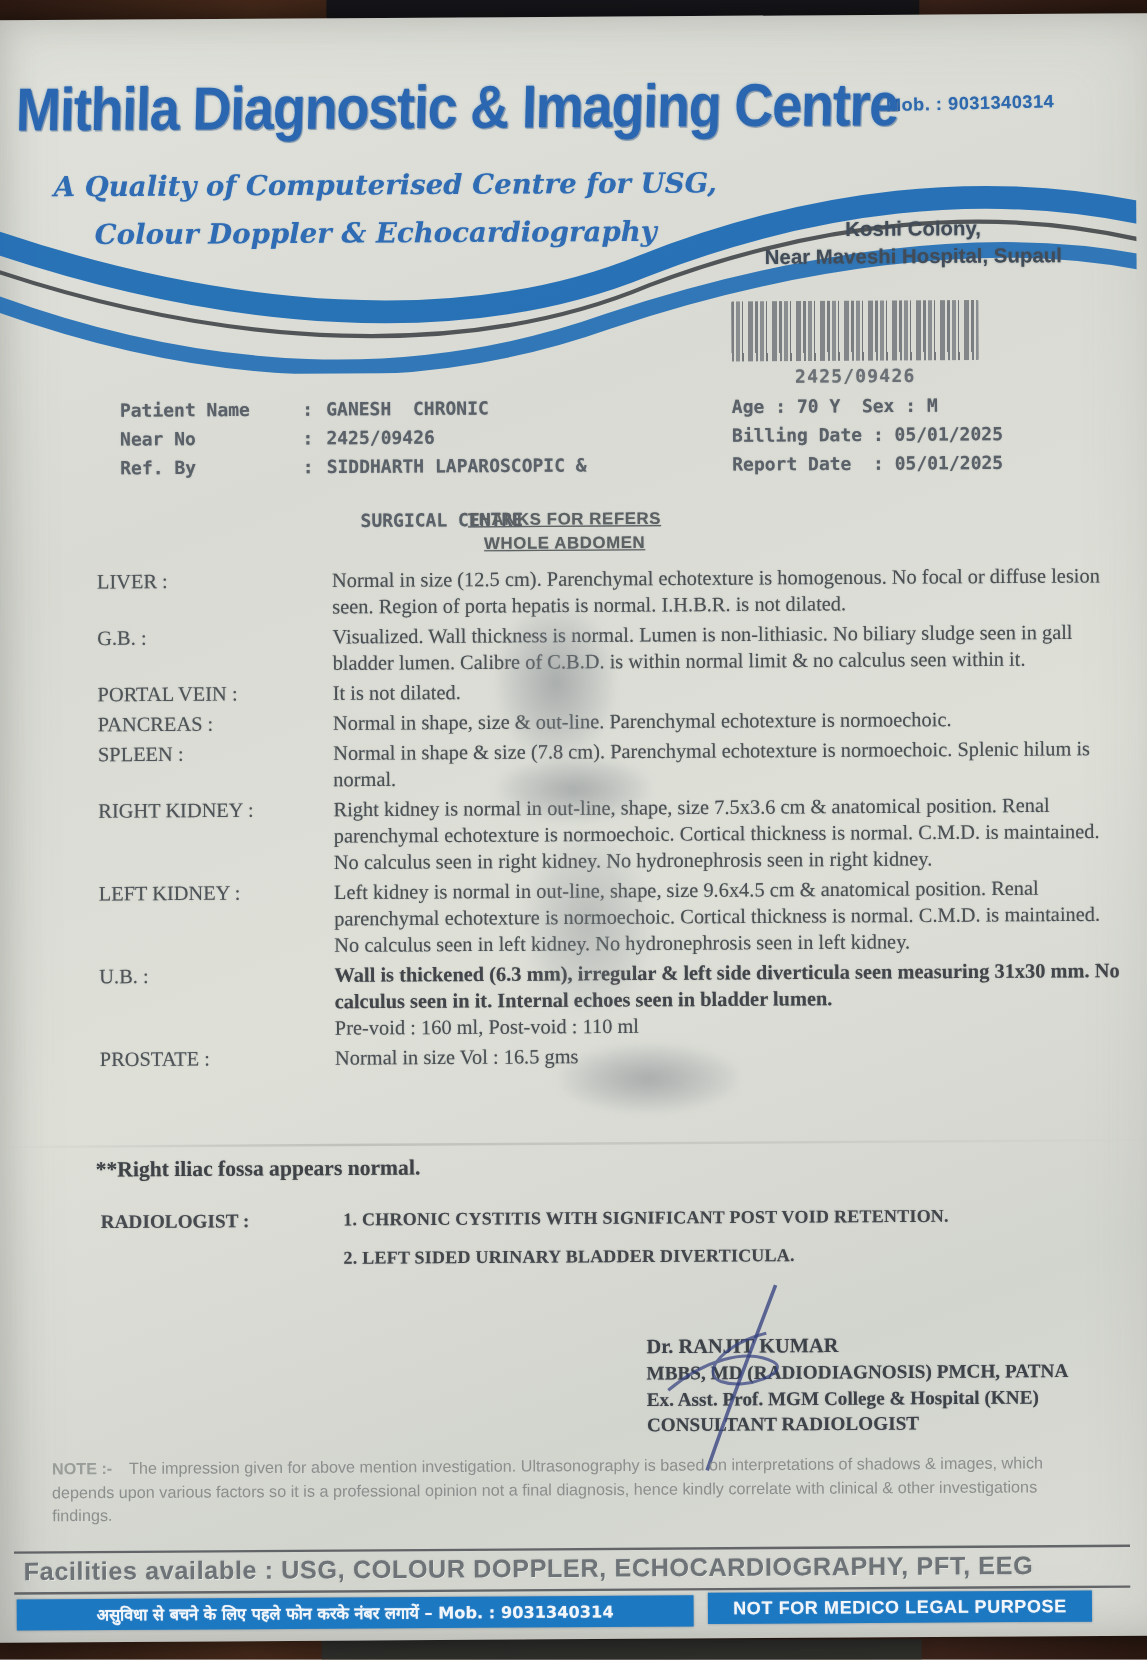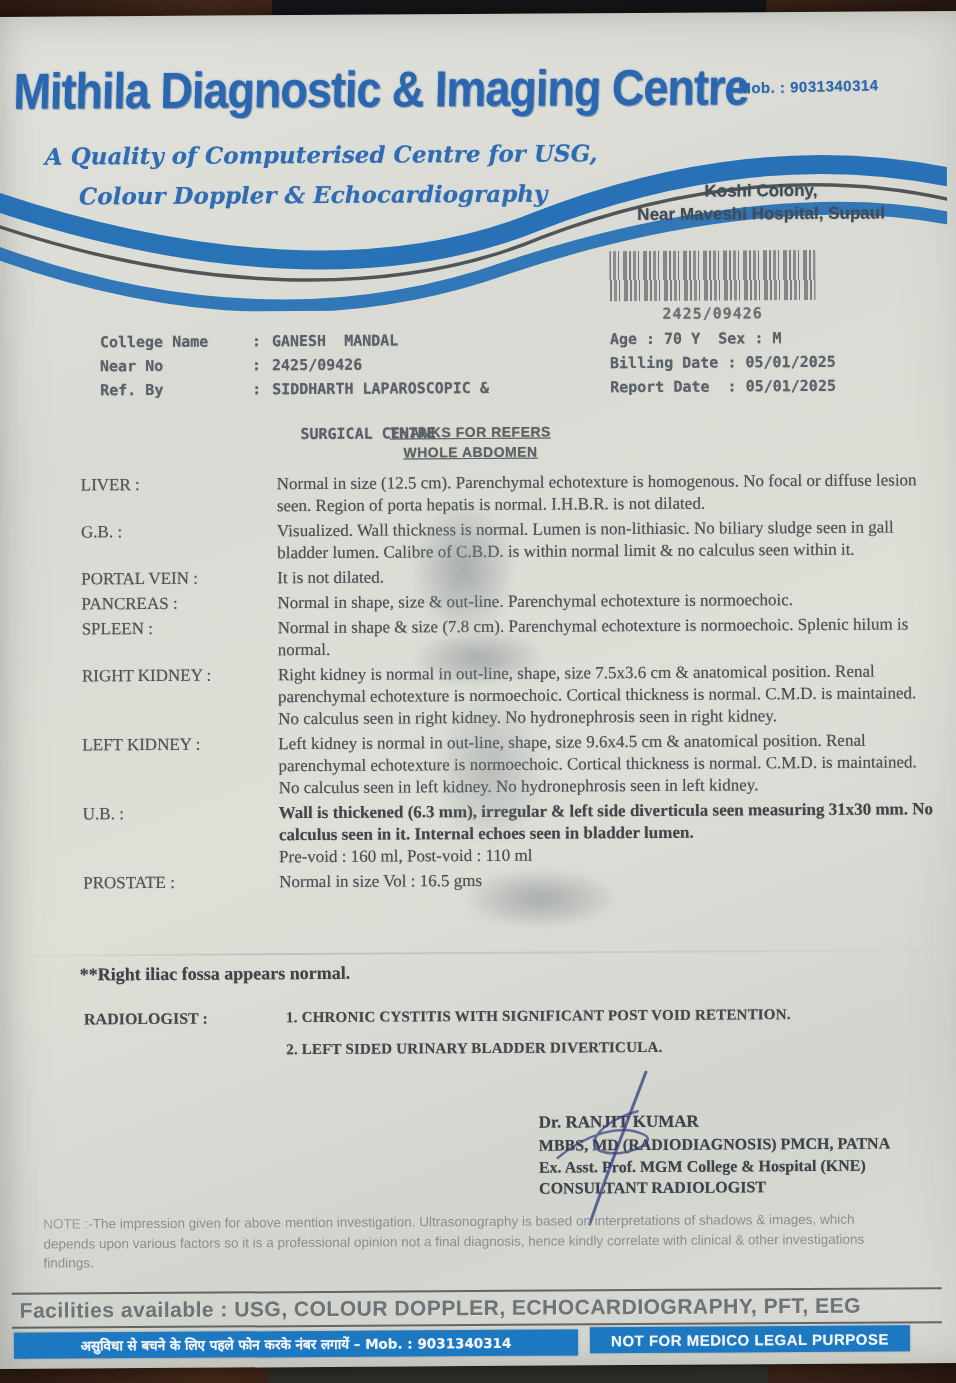--- a/index.html
+++ b/index.html
@@ -59,21 +59,21 @@
   .iliac{font:700 18px "Liberation Serif",serif;color:#3f4347;text-shadow:0 0 1px rgba(63,67,71,.5);}
   .imp-label{font:700 16px "Liberation Serif",serif;color:#474b50;}
   .imp-line{font:700 15px "Liberation Serif",serif;color:#43474c;letter-spacing:.2px;}
 
   
   .doctor{font:700 16px/1.35 "Liberation Serif",serif;color:#3e434a;text-shadow:0 0 1px rgba(62,67,74,.5);}
   .doctor .dr-name{font-size:17px;}
 
   
   .note{font:400 13.5px/1.45 "Liberation Sans",sans-serif;color:#8b8f8d;width:840px;}
-  .note .note-label{color:#9a9e9a;}
+  .note .note-label{margin-right:14px;color:#9a9e9a;font-weight:bold;}
 
   
   .rule{left:14px;width:930px;border-top:2px solid #46494d;opacity:.8;}
   .facilities{font:700 21px "Liberation Sans",sans-serif;color:#6d7377;letter-spacing:.5px;text-shadow:.5px .5px 0 #eceee8,0 0 1px rgba(109,115,119,.6);white-space:nowrap;}
   .bluebar{background:#1d78c2;color:#f2f6fa;display:flex;align-items:center;justify-content:center;font:700 13.5px "DejaVu Sans",sans-serif;white-space:nowrap;box-shadow:0 0 2px rgba(0,40,80,.4);text-shadow:0 0 1px rgba(255,255,255,.5);}
   .bluebar.legal{font-size:15px;letter-spacing:.5px;font-family:"Liberation Sans",sans-serif;}
 
   .smudge{position:absolute;border-radius:40%;filter:blur(3px);background:radial-gradient(ellipse at center,rgba(120,126,130,.5) 0%,rgba(140,146,150,.28) 45%,rgba(150,155,158,0) 75%);}
   .crease{position:absolute;left:0;width:100%;height:2px;background:linear-gradient(90deg,rgba(120,120,115,.0),rgba(110,110,105,.25) 30%,rgba(110,110,105,.12) 70%,rgba(120,120,115,0));}
 </style>
@@ -98,23 +98,23 @@
 
   <div class="abs address" style="left:610px;top:168px;width:320px;">
     <div>Koshi Colony,</div>
     <div>Near Maveshi Hospital, Supaul</div>
   </div>
 
   <div class="abs barcode" style="left:618px;top:238px;width:206px;"></div>
   <div class="abs barcode-num" style="left:618px;top:292px;width:206px;">2425/09426</div>
 
   <div class="prow" style="left:108px;top:317px;">
-    <span class="plabel">College Name</span>
+    <span class="plabel">Patient Name</span>
     <span class="psep">:</span>
-    <span>GANESH  MANDAL</span>
+    <span>GANESH  CHRONIC</span>
   </div>
   <div class="prow" style="left:618px;top:317px;">Age : 70 Y  Sex : M</div>
 
   <div class="prow" style="left:108px;top:341px;">
     <span class="plabel">Near No</span>
     <span class="psep">:</span>
     <span>2425/09426</span>
   </div>
   <div class="prow" style="left:618px;top:341px;">Billing Date : 05/01/2025</div>
 

